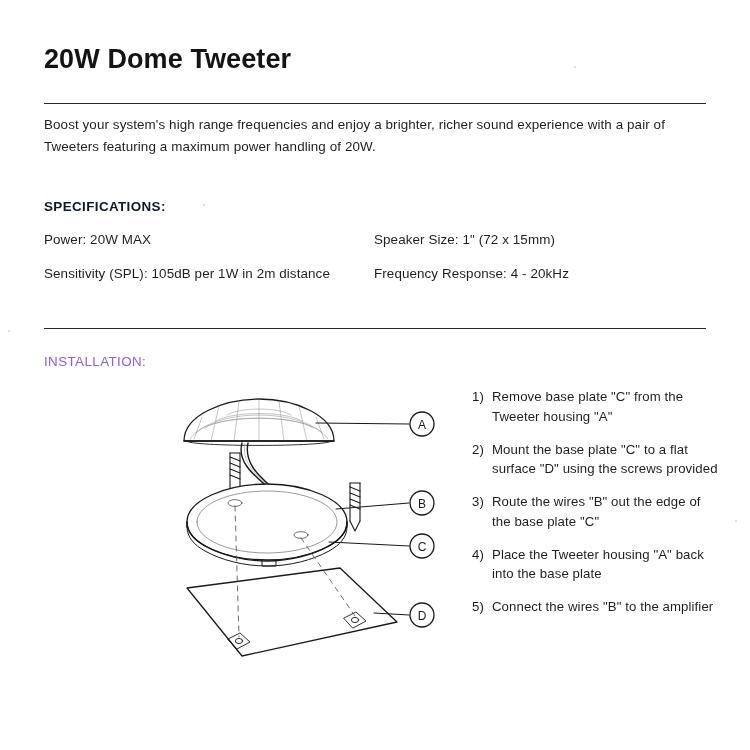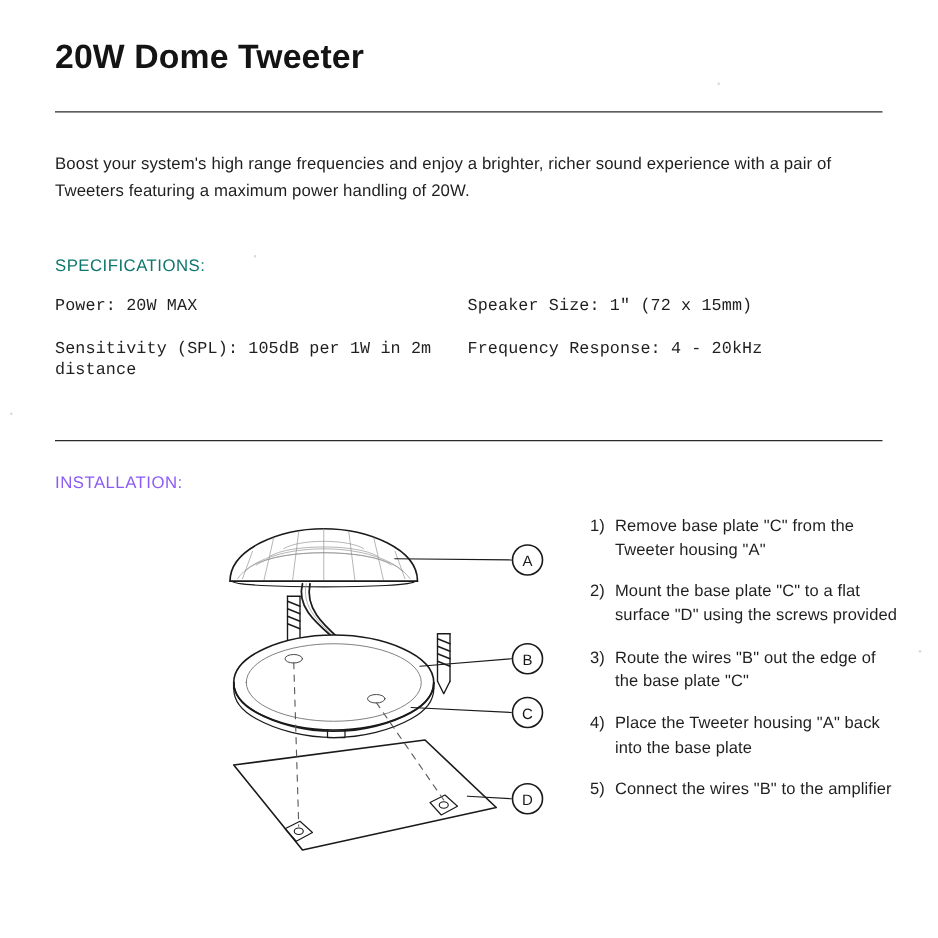--- a/index.html
+++ b/index.html
@@ -13,58 +13,59 @@
     font-family: "Liberation Sans", sans-serif;
     color: #1a1a1a;
     overflow: hidden;
     position: relative;
   }
   .page {
     position: relative;
     width: 750px;
     height: 750px;
     box-sizing: border-box;
-    padding: 0 44px;
+    padding: 14px 44px;
   }
   .title {
     font-size: 27px;
     font-weight: bold;
     letter-spacing: 0.1px;
     margin: 0;
     padding-top: 30px;
     color: #141414;
   }
   .rule {
     height: 1px;
     background: #2b2b2b;
     margin-top: 28px;
   }
   .intro {
     font-size: 13.4px;
     line-height: 1.62;
-    margin-top: 30px;
+    margin-top: 10px;
     color: #1f1f1f;
     letter-spacing: 0.1px;
   }
   .section-label {
     font-size: 13.4px;
     letter-spacing: 0.4px;
     margin-top: 42px;
-    color: #0f766e;
+    color: #0f172a;
+    font-weight: bold;
   }
   .specs {
     margin-top: 17px;
     display: grid;
     grid-template-columns: 330px 1fr;
     row-gap: 16px;
     font-size: 13.4px;
     color: #1f1f1f;
     letter-spacing: 0.1px;
   }
-  .spec-item { line-height: 1.3; font-family: Liberation Mono, monospace; }
+  .spec-item { line-height: 1.3; }
   .rule2 {
     height: 1px;
     background: #2b2b2b;
     margin-top: 30px;
   }
   .install-label {
     font-size: 13.4px;
     letter-spacing: 0.4px;
     margin-top: 25px;
     color: #8b5cf6;

